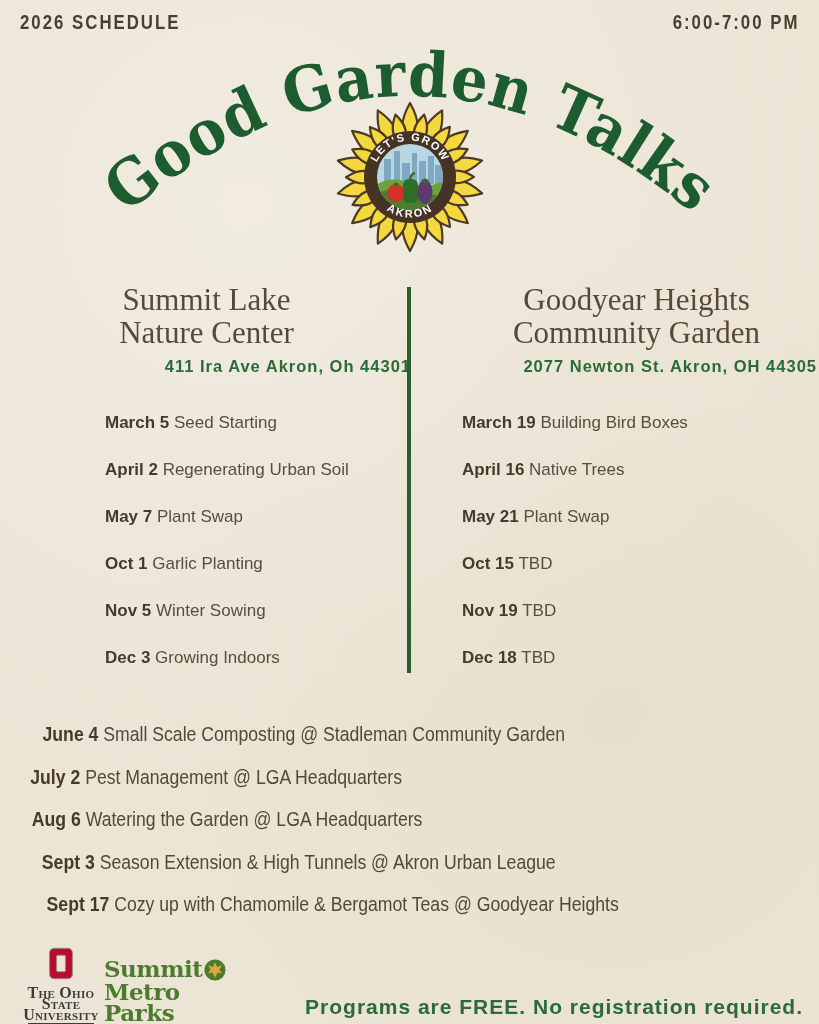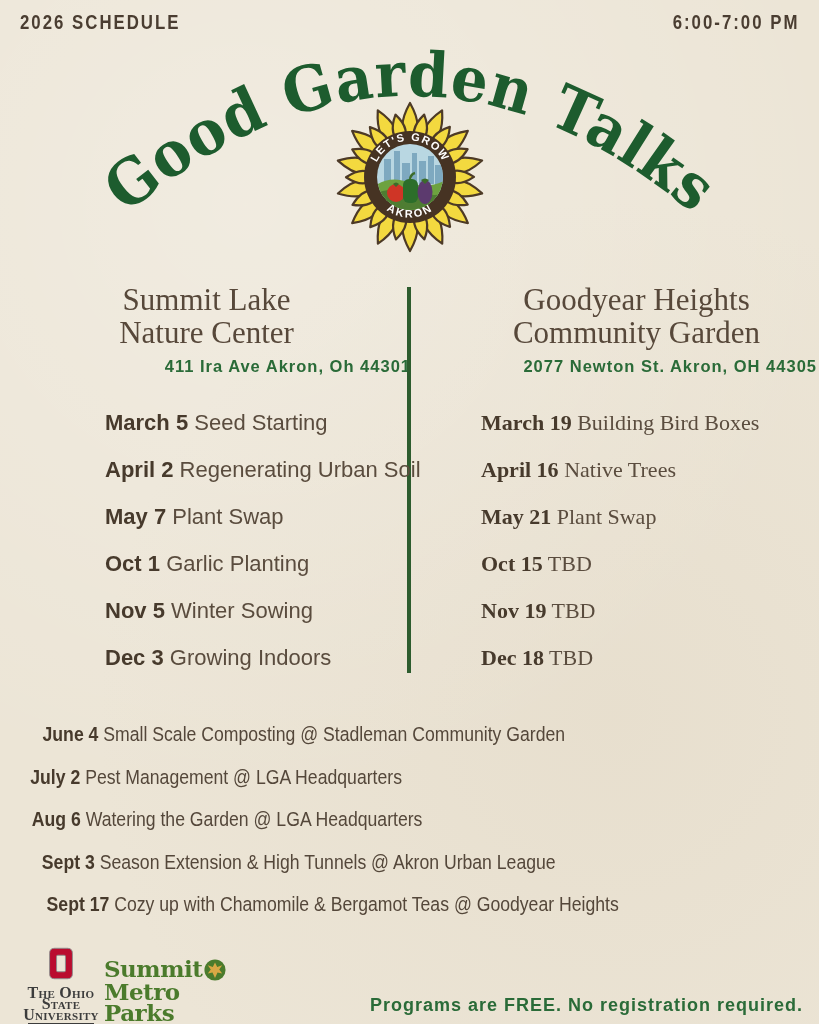--- a/index.html
+++ b/index.html
@@ -35,43 +35,43 @@
     position:absolute; top:357px; width:409px; text-align:right;
     font-size:16.5px; font-weight:bold; letter-spacing:1px; color:#2a6b38;
   }
   .col-address.left-col  { left:2px; }
   .col-address.right-col { left:408px; }
 
   .divider { position:absolute; left:407px; top:287px; width:4px; height:386px; background:#2d5c2e; }
 
   .col-list { position:absolute; top:413px; }
   .col-list.left-col  { left:105px; }
-  .col-list.right-col { left:481px;font-family:Liberation Serif, serif; }
-  .event { margin-bottom:27.5px; font-size:22px; line-height:19.5px; color:#5a4c3e; white-space:nowrap; }
+  .col-list.right-col { left:462px; }
+  .event { margin-bottom:27.5px; font-size:17px; line-height:19.5px; color:#5a4c3e; white-space:nowrap; }
   .event .date { font-weight:bold; color:#473a2c; }
 
   .summer { position:absolute; left:0; top:722px; width:792px; text-align:left; }
   .summer-line { height:20px; margin-bottom:22.5px; font-size:20.5px; color:#54473a; white-space:nowrap; }
   .summer-line .cond { display:inline-block; transform:scaleX(.86); transform-origin:center; }
   .summer-line .date { font-weight:bold; color:#473a2c; }
 
   .osu { position:absolute; left:20px; top:947px; width:82px; text-align:center; color:#3c3c3c; }
   .osu-name { font-family:"Liberation Serif","DejaVu Serif",serif; font-variant:small-caps;
               font-weight:bold; font-size:16px; line-height:11px; letter-spacing:.3px; margin-top:3px; }
   .osu-rule { width:66px; height:1px; background:#3c3c3c; margin:3px auto 2px auto; }
   .osu-ext  { font-size:7px; letter-spacing:2px; color:#3c3c3c; }
 
   .smp { position:absolute; left:104px; top:958px; width:152px; 
          font-family:"DejaVu Serif","Liberation Serif",serif; font-weight:bold; color:#4b7b2c; }
   .smp-line1 { font-size:23px; line-height:22px; letter-spacing:-.5px; }
   .smp-line2 { font-size:23px; line-height:21px; letter-spacing:-.5px; }
   .smp .leaf-badge { vertical-align:-4px; margin-left:2px; }
 
   .footer-note {
-    position:absolute; right:16px; top:995px; font-size:18px; font-weight:bold;
+    position:absolute; right:16px; top:995px; font-size:21px; font-weight:bold;
     letter-spacing:1px; color:#2a6b38; white-space:nowrap;
   }
 </style>
 </head>
 <body>
 
 <div class="page">
 
   <div class="corner-label left">2026 SCHEDULE</div>
   <div class="corner-label right">6:00-7:00 PM</div>

